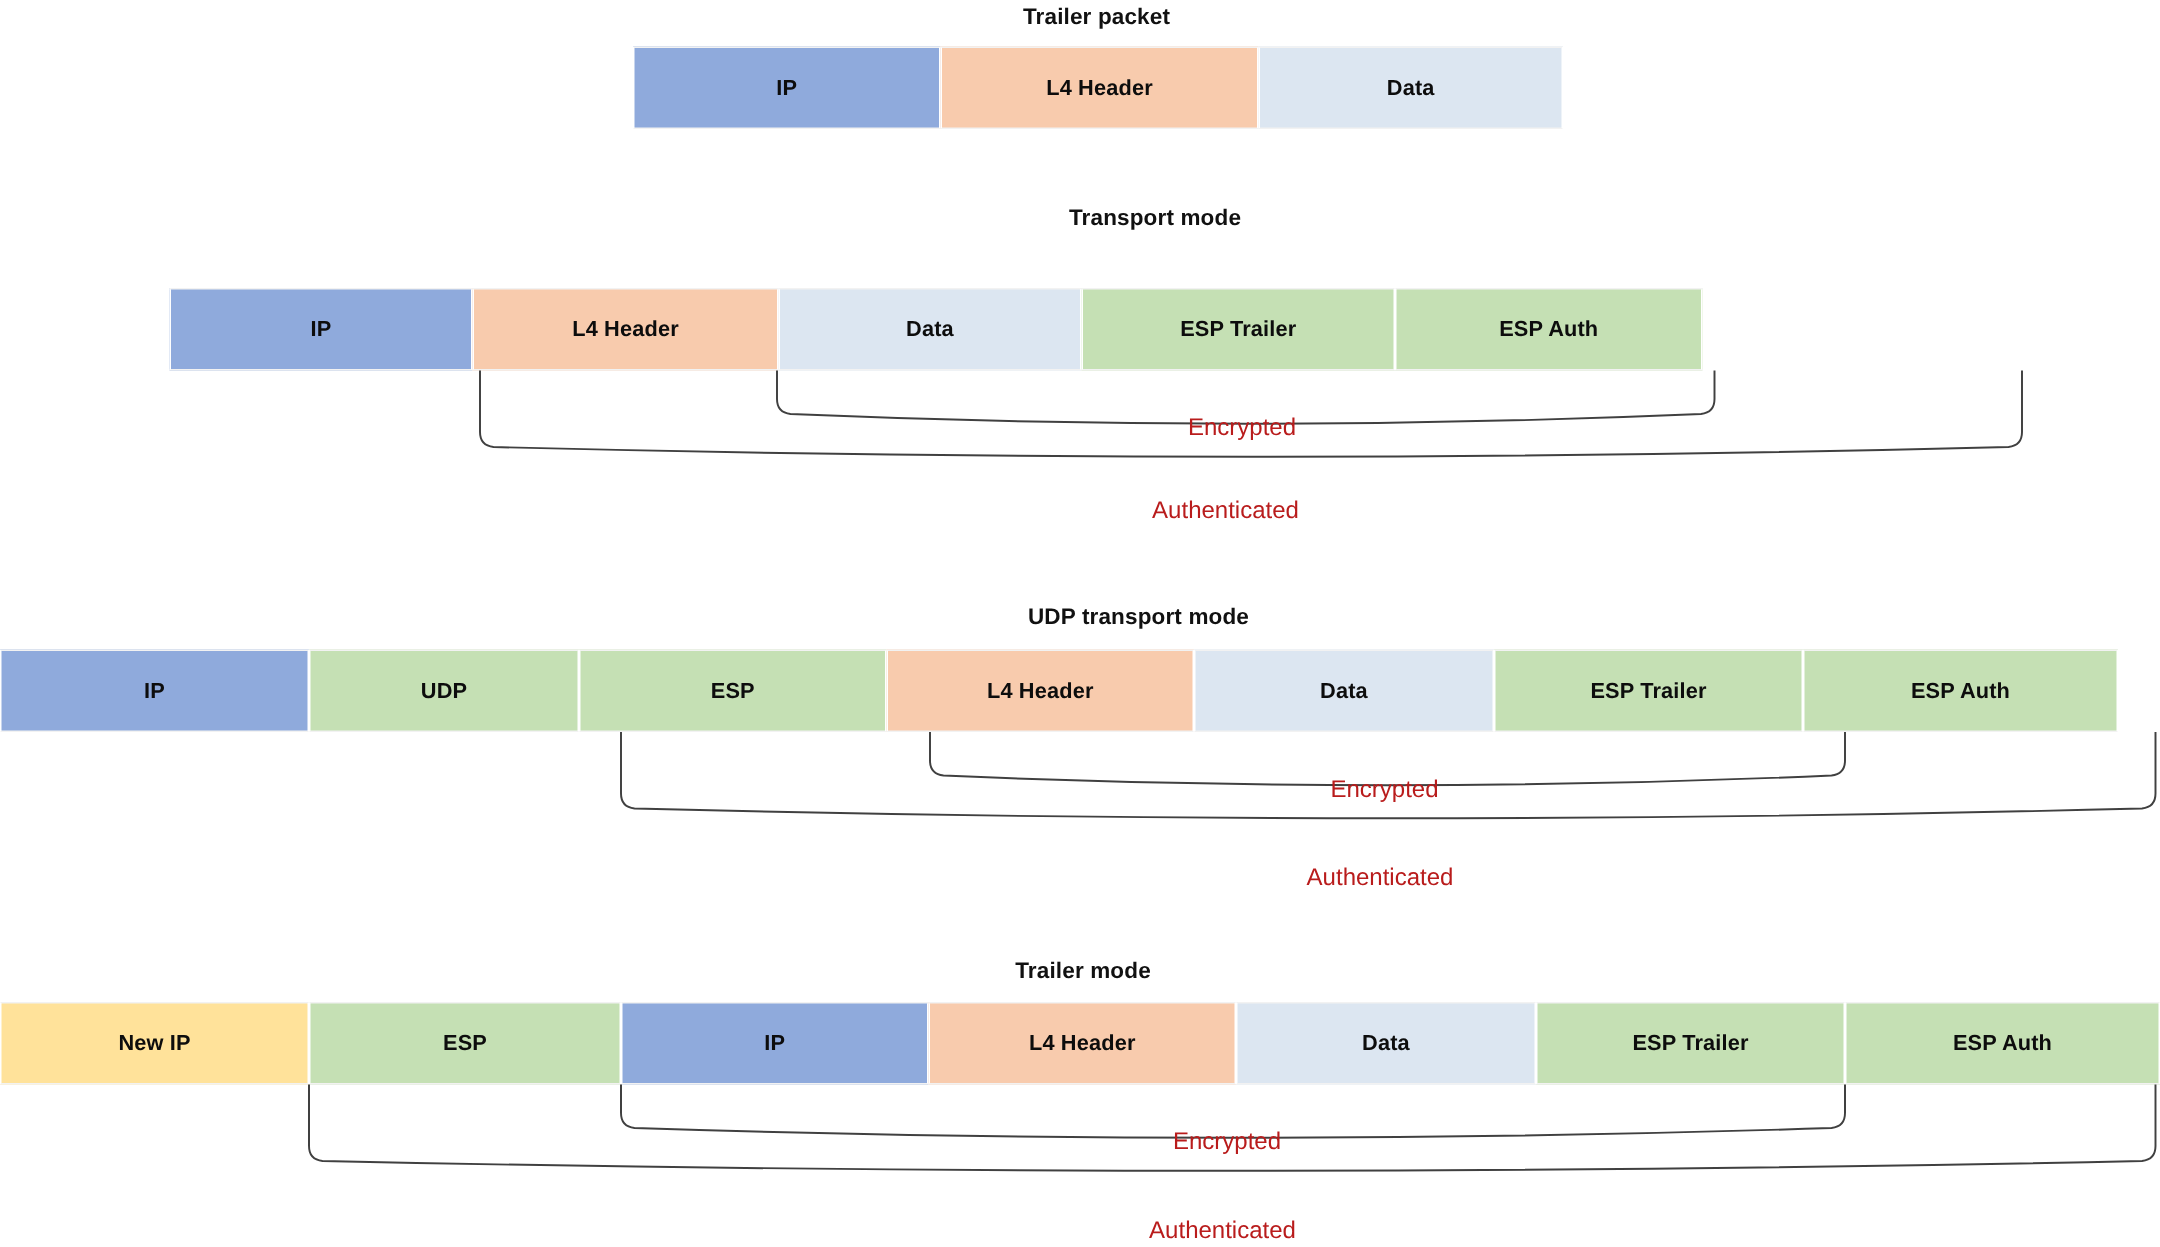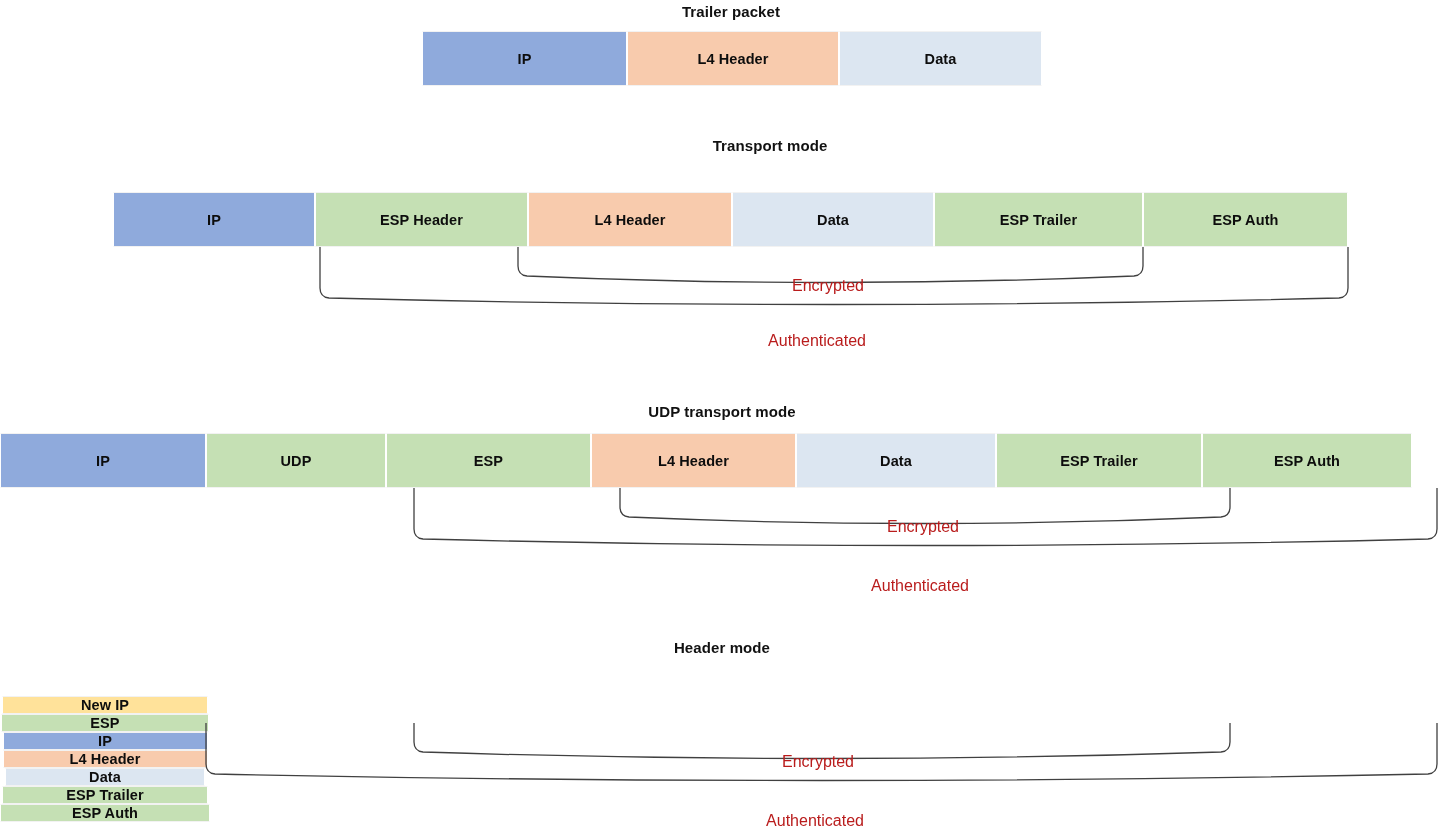--- a/index.html
+++ b/index.html
@@ -65,38 +65,37 @@
   <div id="sections-host">
       <div class="section-title" style="left: 731px; top: 3px;">Trailer packet</div>
       <div class="packet-row" style="left: 422px; top: 31px;">
         <div class="field" style="width: 205px; background: rgb(143, 170, 220);">IP</div>
         <div class="field" style="width: 212px; background: rgb(248, 203, 173);">L4 Header</div>
         <div class="field" style="width: 203px; background: rgb(220, 230, 241);">Data</div>
       </div>
       <div class="section-title" style="left: 770px; top: 137px;">Transport mode</div>
       <div class="packet-row" style="left: 113px; top: 192px;">
         <div class="field" style="width: 202px; background: rgb(143, 170, 220);">IP</div>
-        <div class="field" style="width: 213px; background: rgb(197, 224, 180);">ESP Header</div>
         <div class="field" style="width: 204px; background: rgb(248, 203, 173);">L4 Header</div>
         <div class="field" style="width: 202px; background: rgb(220, 230, 241);">Data</div>
         <div class="field" style="width: 209px; background: rgb(197, 224, 180);">ESP Trailer</div>
         <div class="field" style="width: 205px; background: rgb(197, 224, 180);">ESP Auth</div>
       </div>
-      <div class="section-title" style="left: 722px; top: 403px;">UDP transport mode</div>
+      <div class="section-title" style="left: 759px; top: 403px;">UDP transport mode</div>
       <div class="packet-row" style="left: 0px; top: 433px;">
         <div class="field" style="width: 206px; background: rgb(143, 170, 220);">IP</div>
         <div class="field" style="width: 180px; background: rgb(197, 224, 180);">UDP</div>
         <div class="field" style="width: 205px; background: rgb(197, 224, 180);">ESP</div>
         <div class="field" style="width: 205px; background: rgb(248, 203, 173);">L4 Header</div>
         <div class="field" style="width: 200px; background: rgb(220, 230, 241);">Data</div>
         <div class="field" style="width: 206px; background: rgb(197, 224, 180);">ESP Trailer</div>
         <div class="field" style="width: 210px; background: rgb(197, 224, 180);">ESP Auth</div>
       </div>
-      <div class="section-title" style="left: 722px; top: 639px;">Header mode</div>
-      <div class="packet-row" style="left: 0px; top: 696px; flex-direction: column;">
+      <div class="section-title" style="left: 722px; top: 639px;">Trailer mode</div>
+      <div class="packet-row" style="left: 0px; top: 668px;">
         <div class="field" style="width: 206px; background: rgb(255, 226, 154);">New IP</div>
         <div class="field" style="width: 208px; background: rgb(197, 224, 180);">ESP</div>
         <div class="field" style="width: 205px; background: rgb(143, 170, 220);">IP</div>
         <div class="field" style="width: 205px; background: rgb(248, 203, 173);">L4 Header</div>
         <div class="field" style="width: 200px; background: rgb(220, 230, 241);">Data</div>
         <div class="field" style="width: 206px; background: rgb(197, 224, 180);">ESP Trailer</div>
         <div class="field" style="width: 210px; background: rgb(197, 224, 180);">ESP Auth</div>
       </div>
     </div>
   <svg class="brace-layer" id="brace-layer" width="1440" height="831" viewBox="0 0 1440 831">

